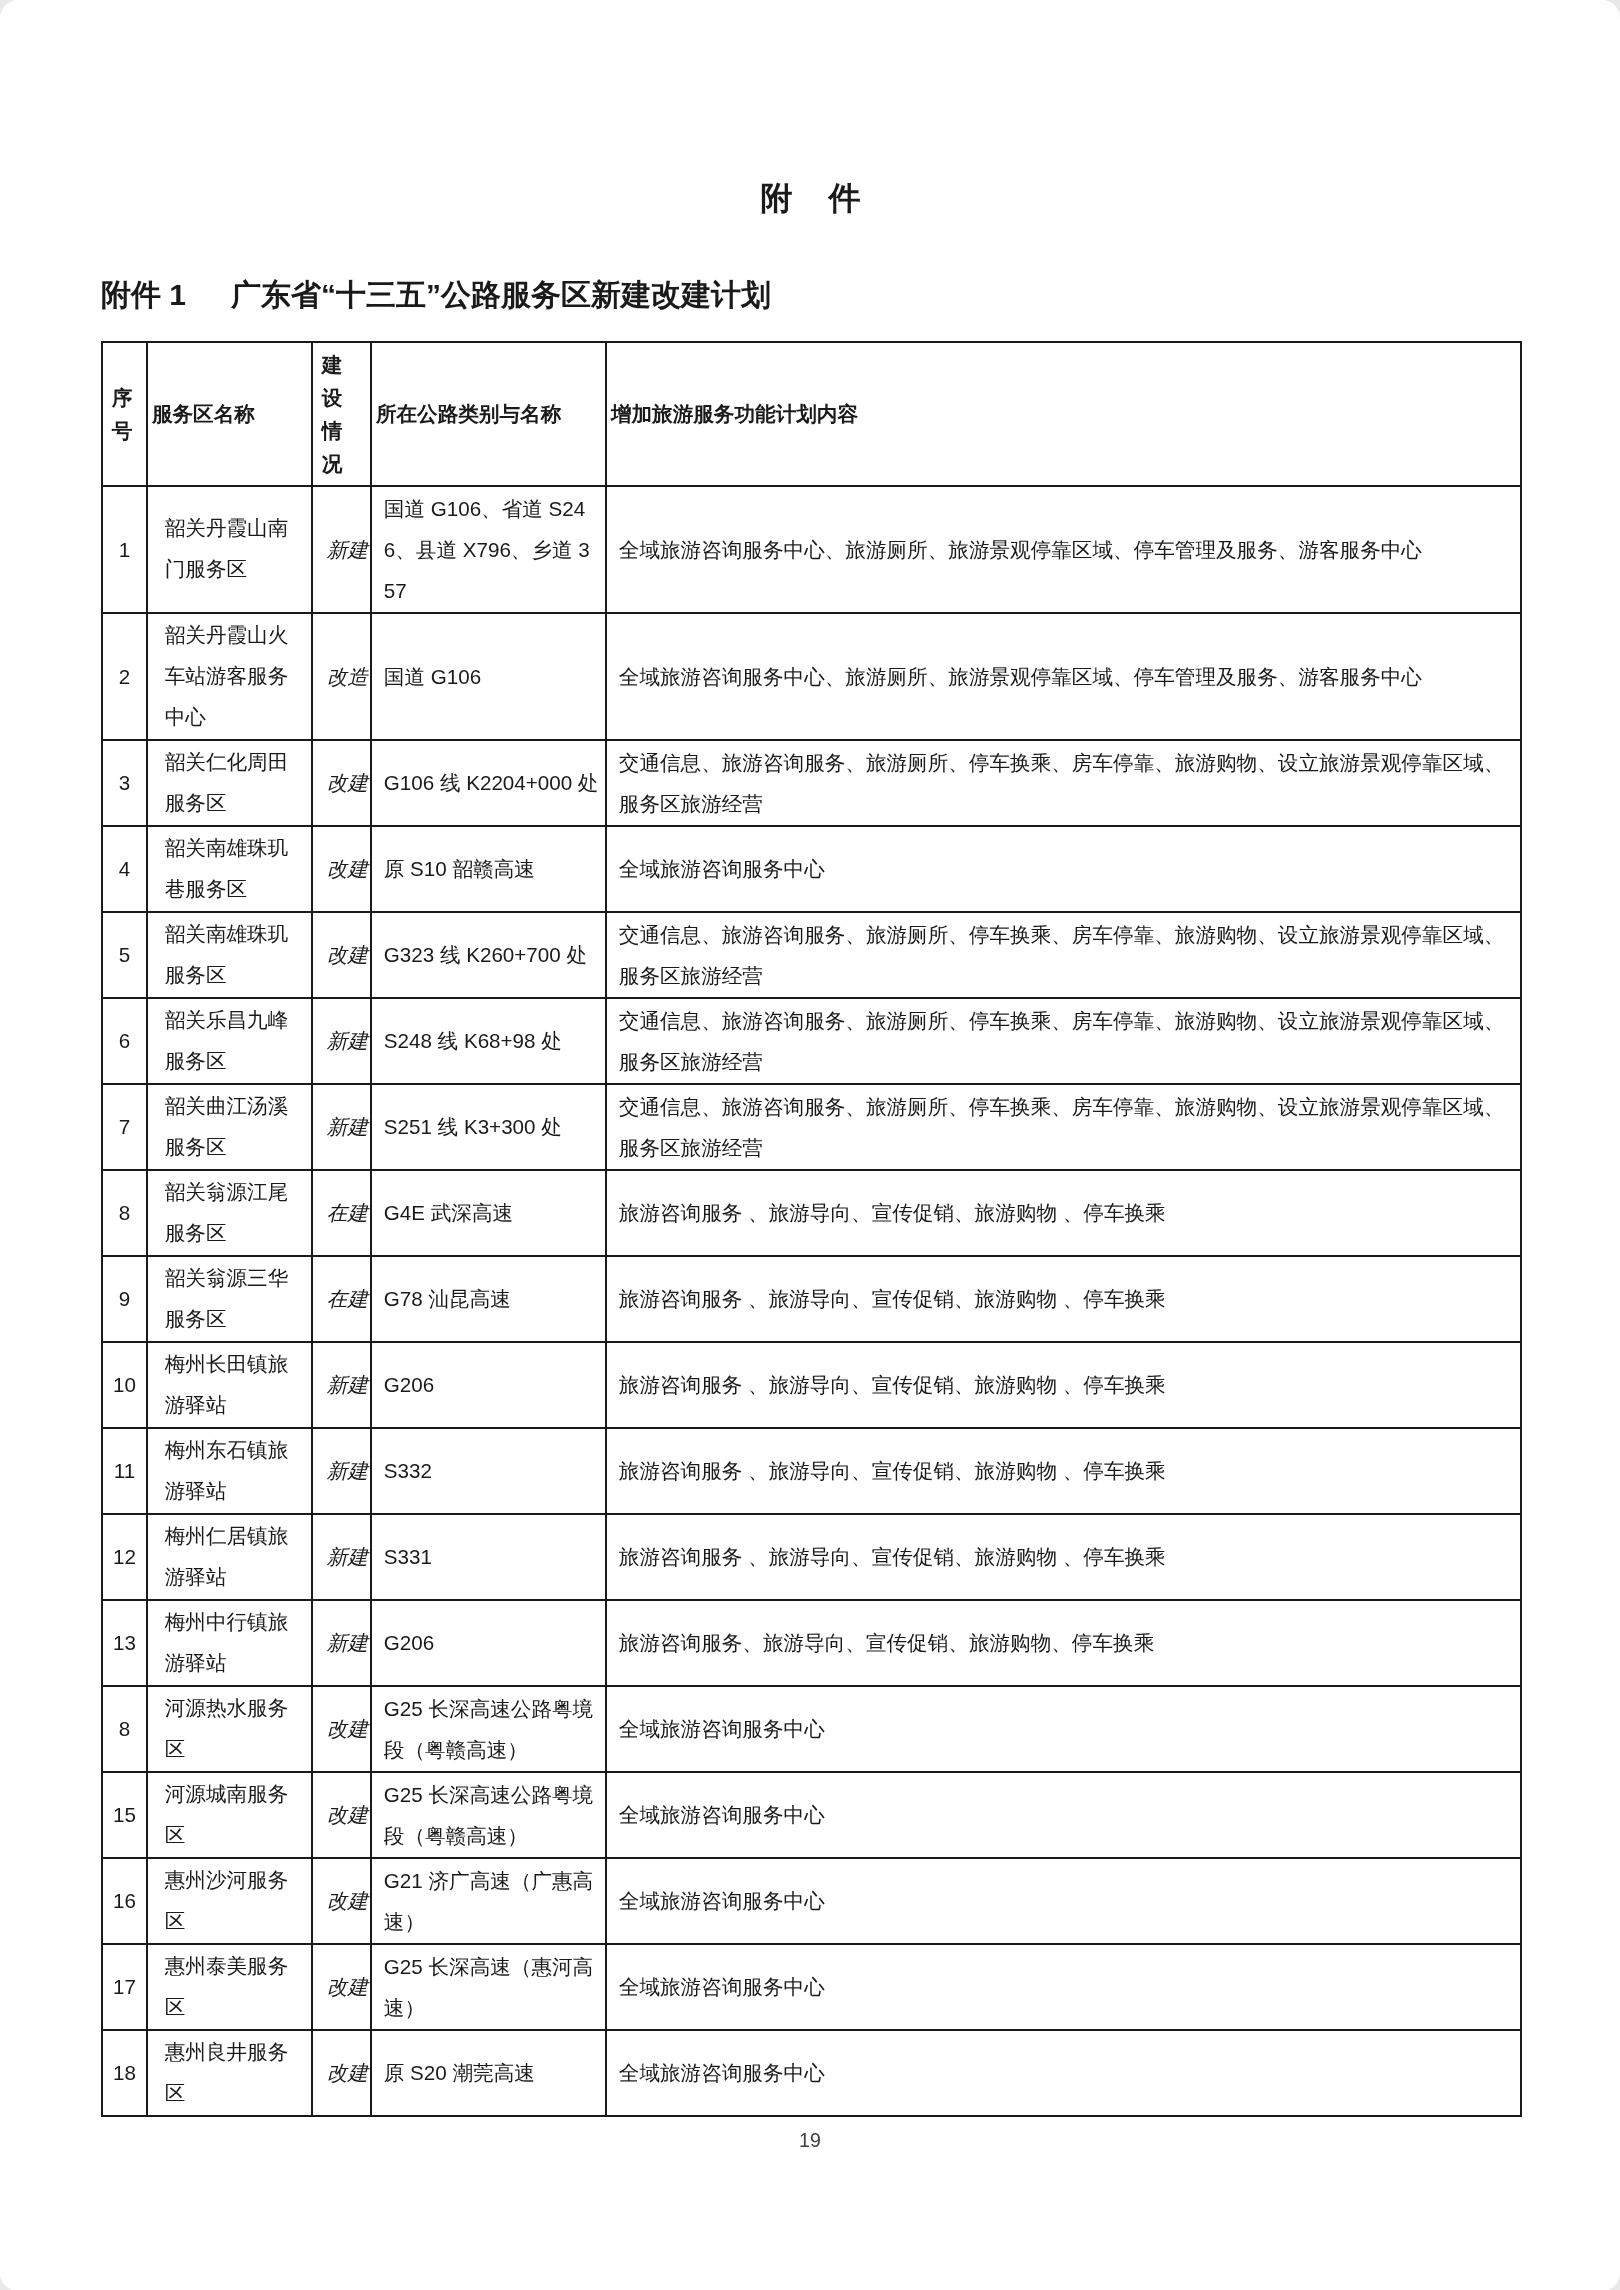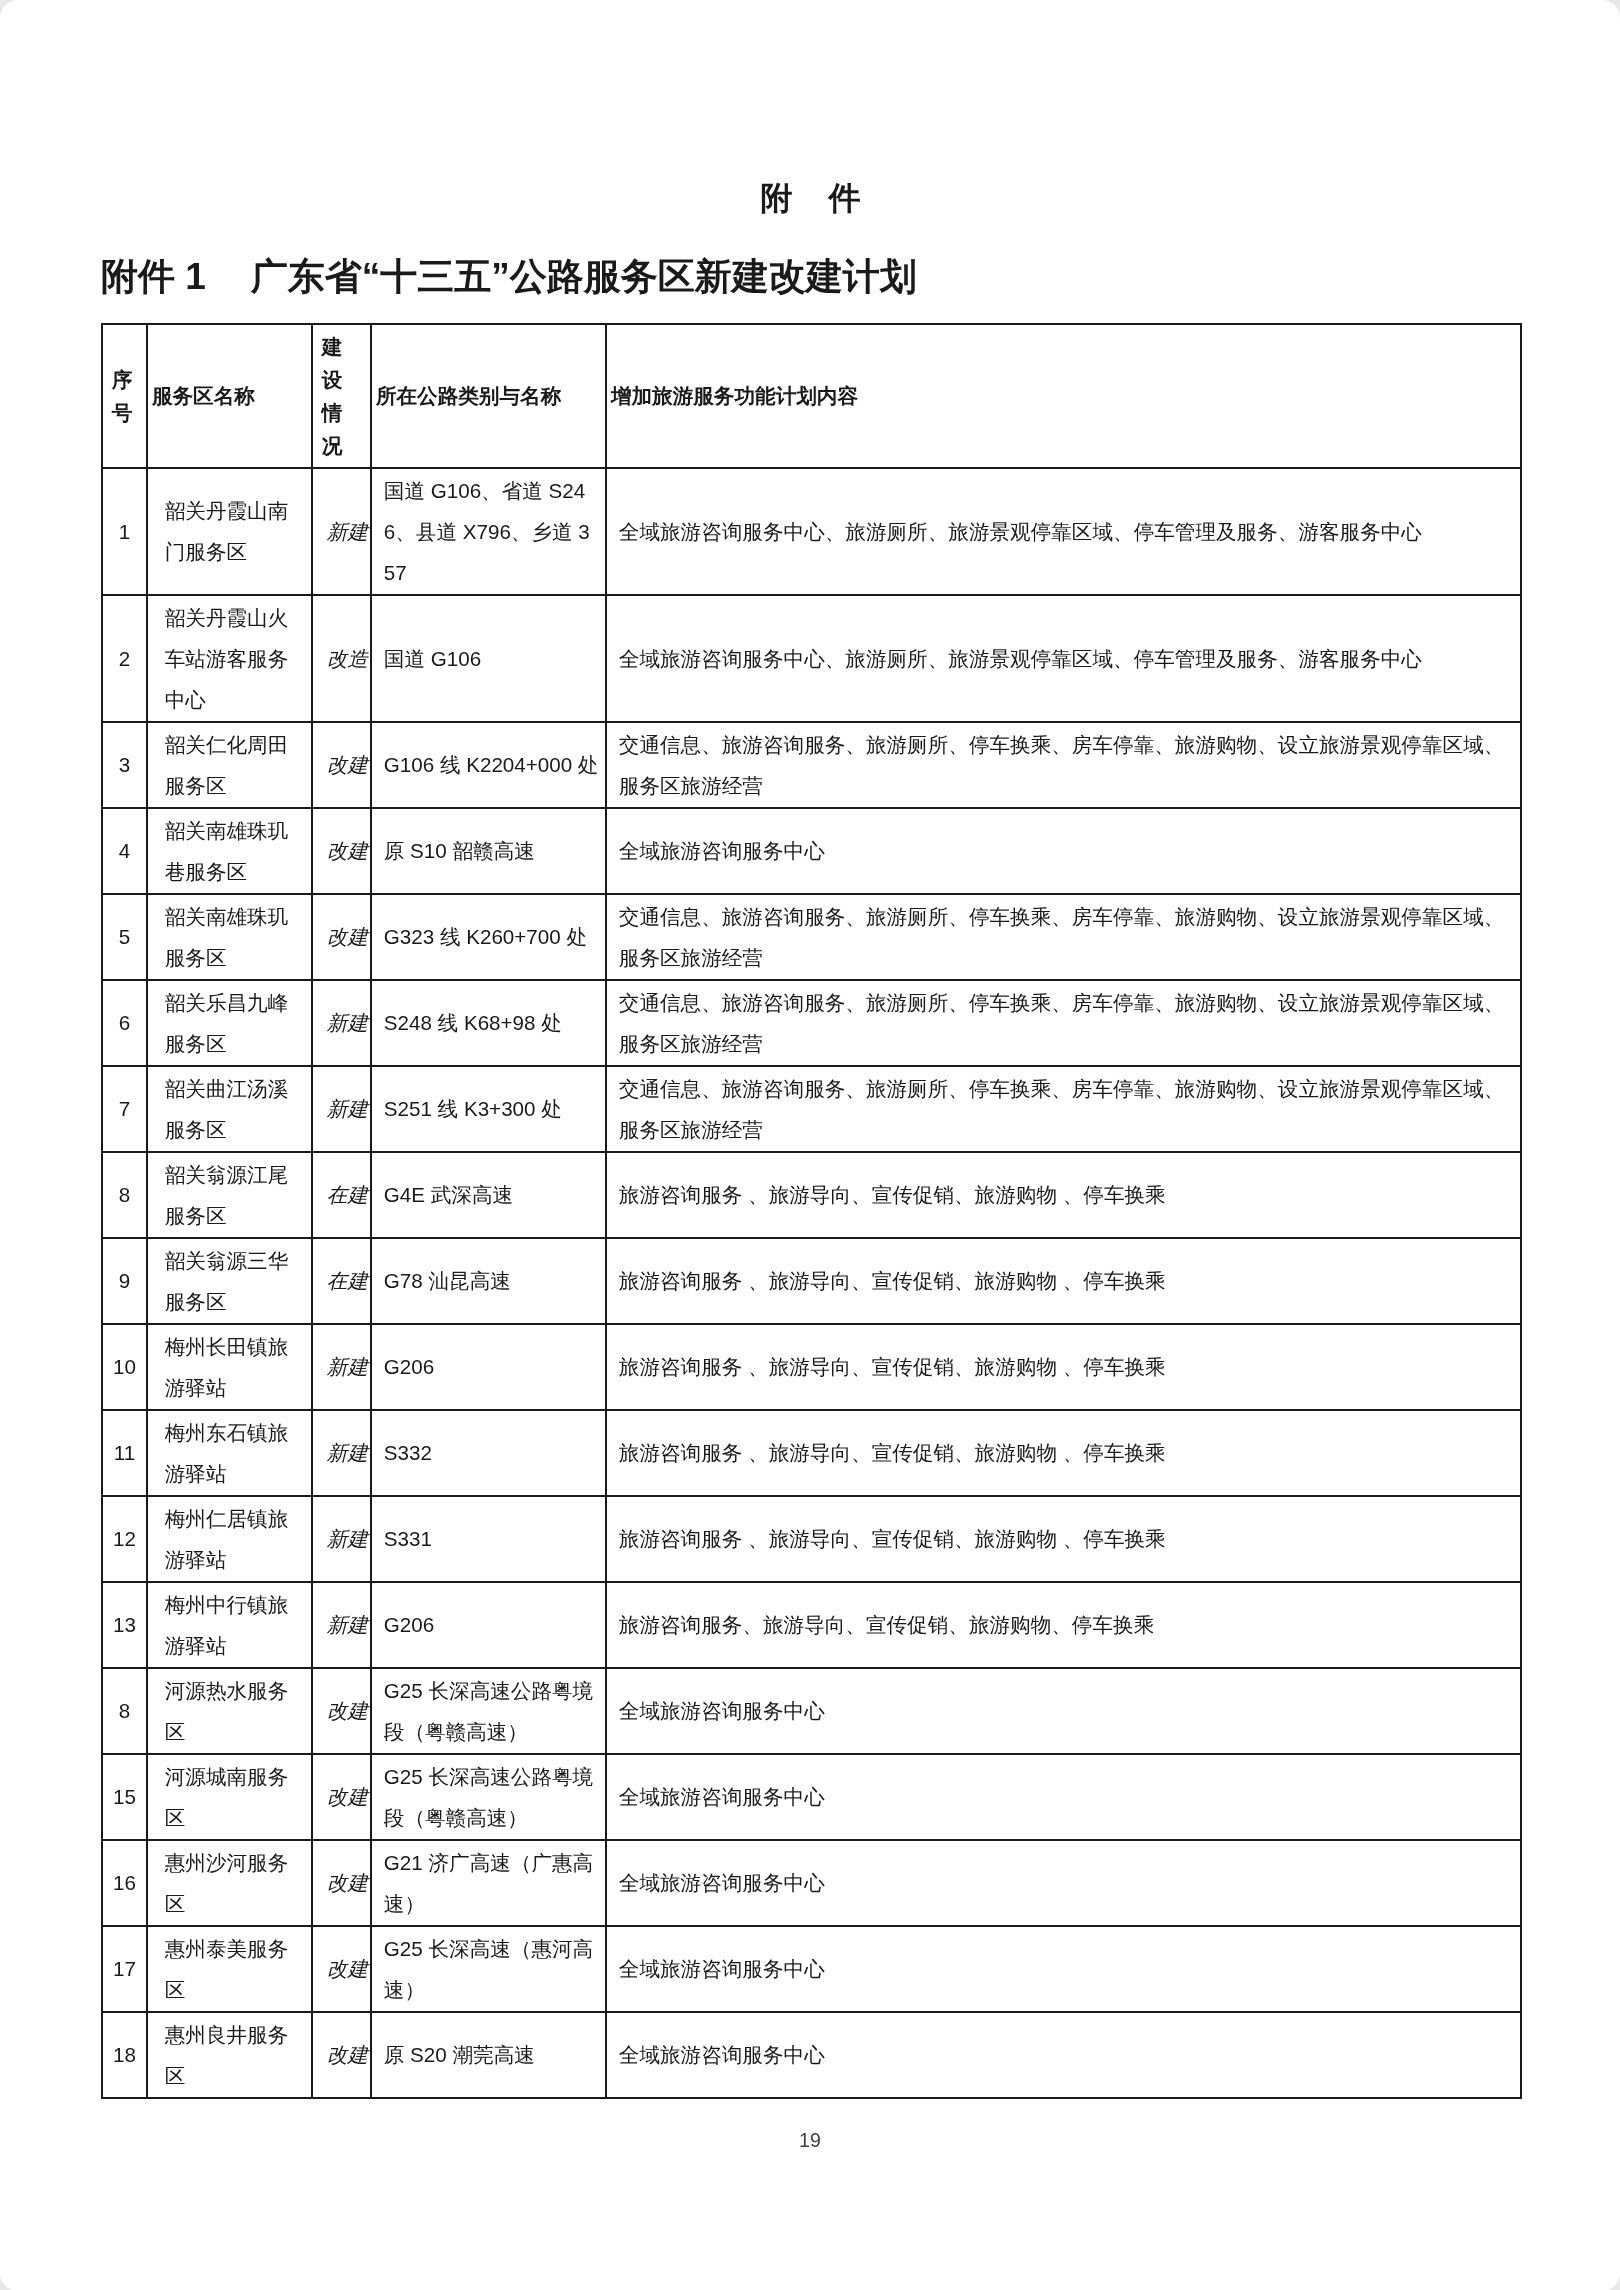--- a/index.html
+++ b/index.html
@@ -17,22 +17,22 @@
   }
   h1.doc-title {
     margin:0;
     text-align:center;
     font-size:32px;
     line-height:39px;
     font-weight:700;
     letter-spacing:2px;
   }
   .attachment-heading {
-    margin-top:41px;
-    font-size:37px;
+    margin-top:59px;
+    font-size:30px;
     line-height:35px;
     font-weight:700;
     white-space:nowrap;
   }
   .attachment-heading .att-label { margin-right:45px; }
 
   table.plan-table {
     margin-top:29px;
     width:1421px;
     table-layout:fixed;
@@ -59,21 +59,21 @@
     height:69px;
   }
   .plan-table th.c0, .plan-table th.c2 { padding:4.9px 8.8px; }
   .plan-table td {
     font-size:20.6px;
     font-weight:400;
     line-height:41px;
     padding:1px 7.8px;
   }
   .plan-table td.c0 { text-align:center; padding:1px 2px; }
-  .plan-table td.c1 { padding:1px 5.9px 1px 16.7px; }
+  .plan-table td.c1 { padding:1px 5.9px 1px 16.7px;font-family:Liberation Serif, serif; }
   .plan-table td.c2 { text-align:right; padding:1px 2px;font-style:italic; }
   .plan-table td.c3 { padding:1px 5.9px 1px 11.8px; }
   .plan-table td.c4 { padding:1px 9.8px 1px 11.8px; }
 
   .page-footer {
     position:absolute;
     top:2129px;
     left:0;
     right:0;
     text-align:center;

